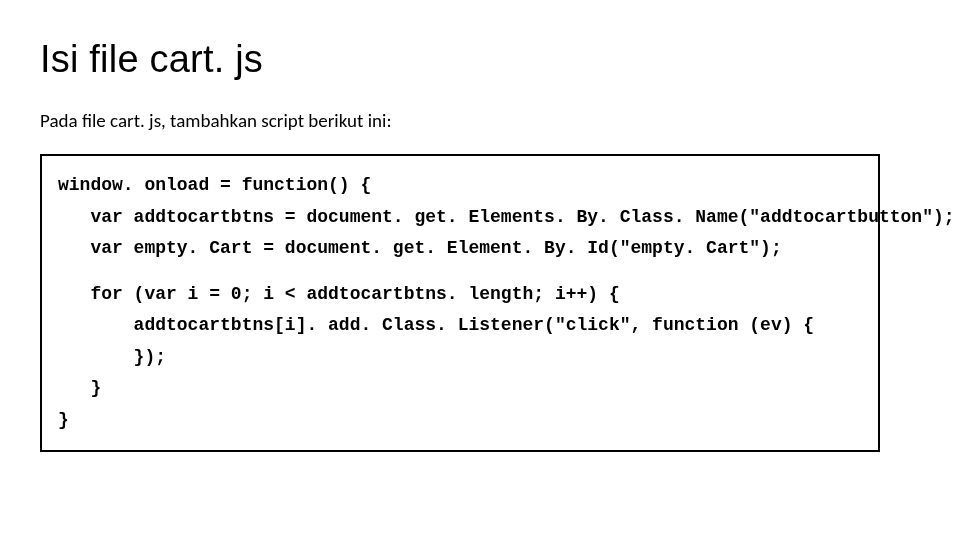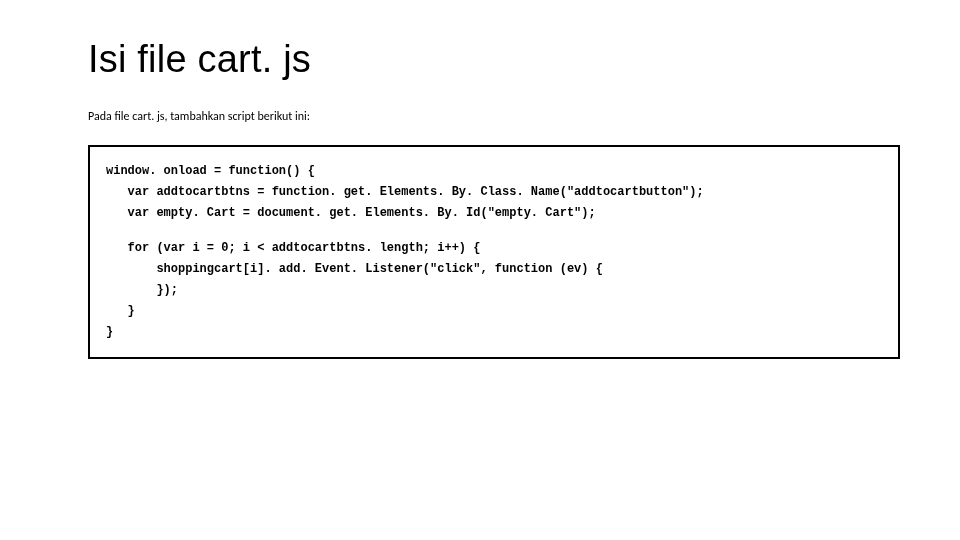--- a/index.html
+++ b/index.html
@@ -6,67 +6,67 @@
   html, body {
     width: 960px;
     height: 540px;
     background: #ffffff;
     font-family: "Segoe UI", "Calibri", Arial, sans-serif;
     color: #000000;
   }
   .slide {
     width: 960px;
     height: 540px;
-    padding: 38px 60px 30px 88px;
+    padding: 38px 60px 30px 40px;
     position: relative;
   }
   .title {
     font-size: 38px;
     font-weight: 400;
     font-family: "Calibri Light", "Segoe UI Light", "Segoe UI", Arial, sans-serif;
     margin-bottom: 28px;
     letter-spacing: 0.2px;
   }
   .subtitle {
-    font-size: 12px;
+    font-size: 19px;
     font-weight: 400;
     margin-bottom: 22px;
   }
   .codebox {
     border: 2px solid #000000;
     padding: 14px 16px 14px 16px;
     width: 100%;
     max-width: 840px;
   }
   .codeline {
     font-family: "Consolas", "Courier New", monospace;
-    font-size: 12px;
+    font-size: 18px;
     font-weight: bold;
     line-height: 1.75;
     white-space: pre;
     color: #000000;
   }
   .spacer {
     height: 14px;
   }
 </style>
 </head>
 <body>
 
 <div class="slide">
 
   <h1 class="title">Isi file cart. js</h1>
 
   <p class="subtitle">Pada file cart. js, tambahkan script berikut ini:</p>
 
   <div class="codebox">
     <div class="codeline">window. onload = function() {</div>
-    <div class="codeline">   var addtocartbtns = function. get. Elements. By. Class. Name("addtocartbutton");</div>
-    <div class="codeline">   var empty. Cart = document. get. Elements. By. Id("empty. Cart");</div>
+    <div class="codeline">   var addtocartbtns = document. get. Elements. By. Class. Name("addtocartbutton");</div>
+    <div class="codeline">   var empty. Cart = document. get. Element. By. Id("empty. Cart");</div>
     <div class="spacer"></div>
     <div class="codeline">   for (var i = 0; i &lt; addtocartbtns. length; i++) {</div>
-    <div class="codeline">       shoppingcart[i]. add. Event. Listener("click", function (ev) {</div>
+    <div class="codeline">       addtocartbtns[i]. add. Class. Listener("click", function (ev) {</div>
     <div class="codeline">       });</div>
     <div class="codeline">   }</div>
     <div class="codeline">}</div>
   </div>
 
 </div>
 
 </body></html>

